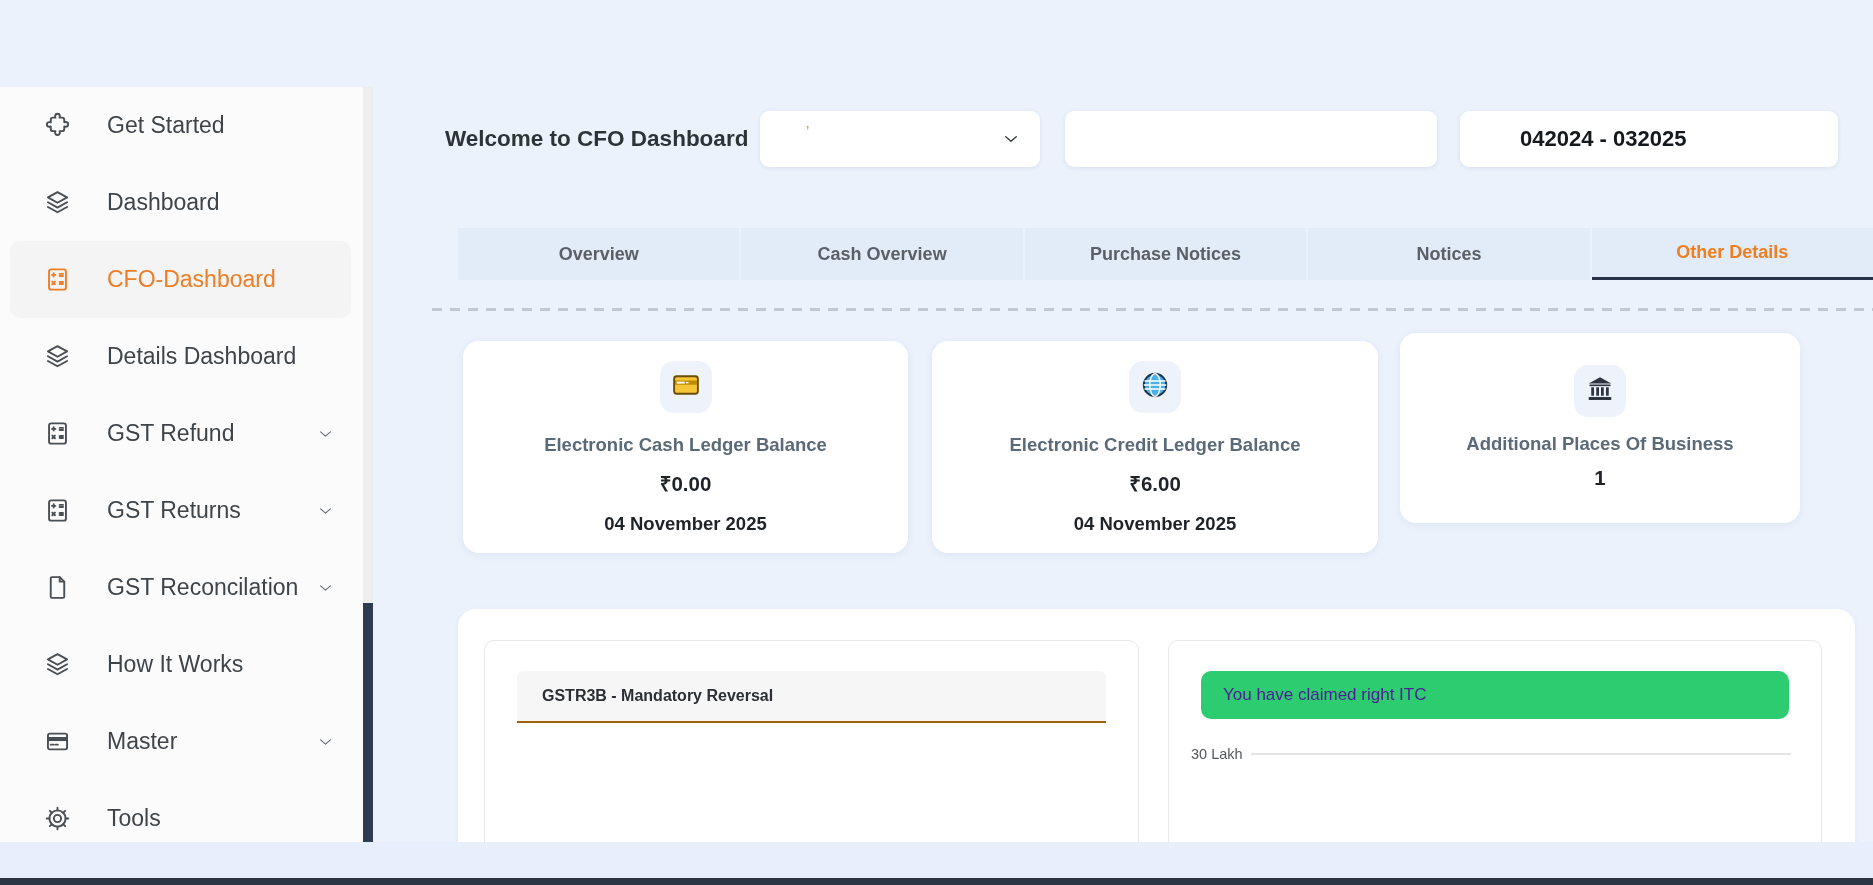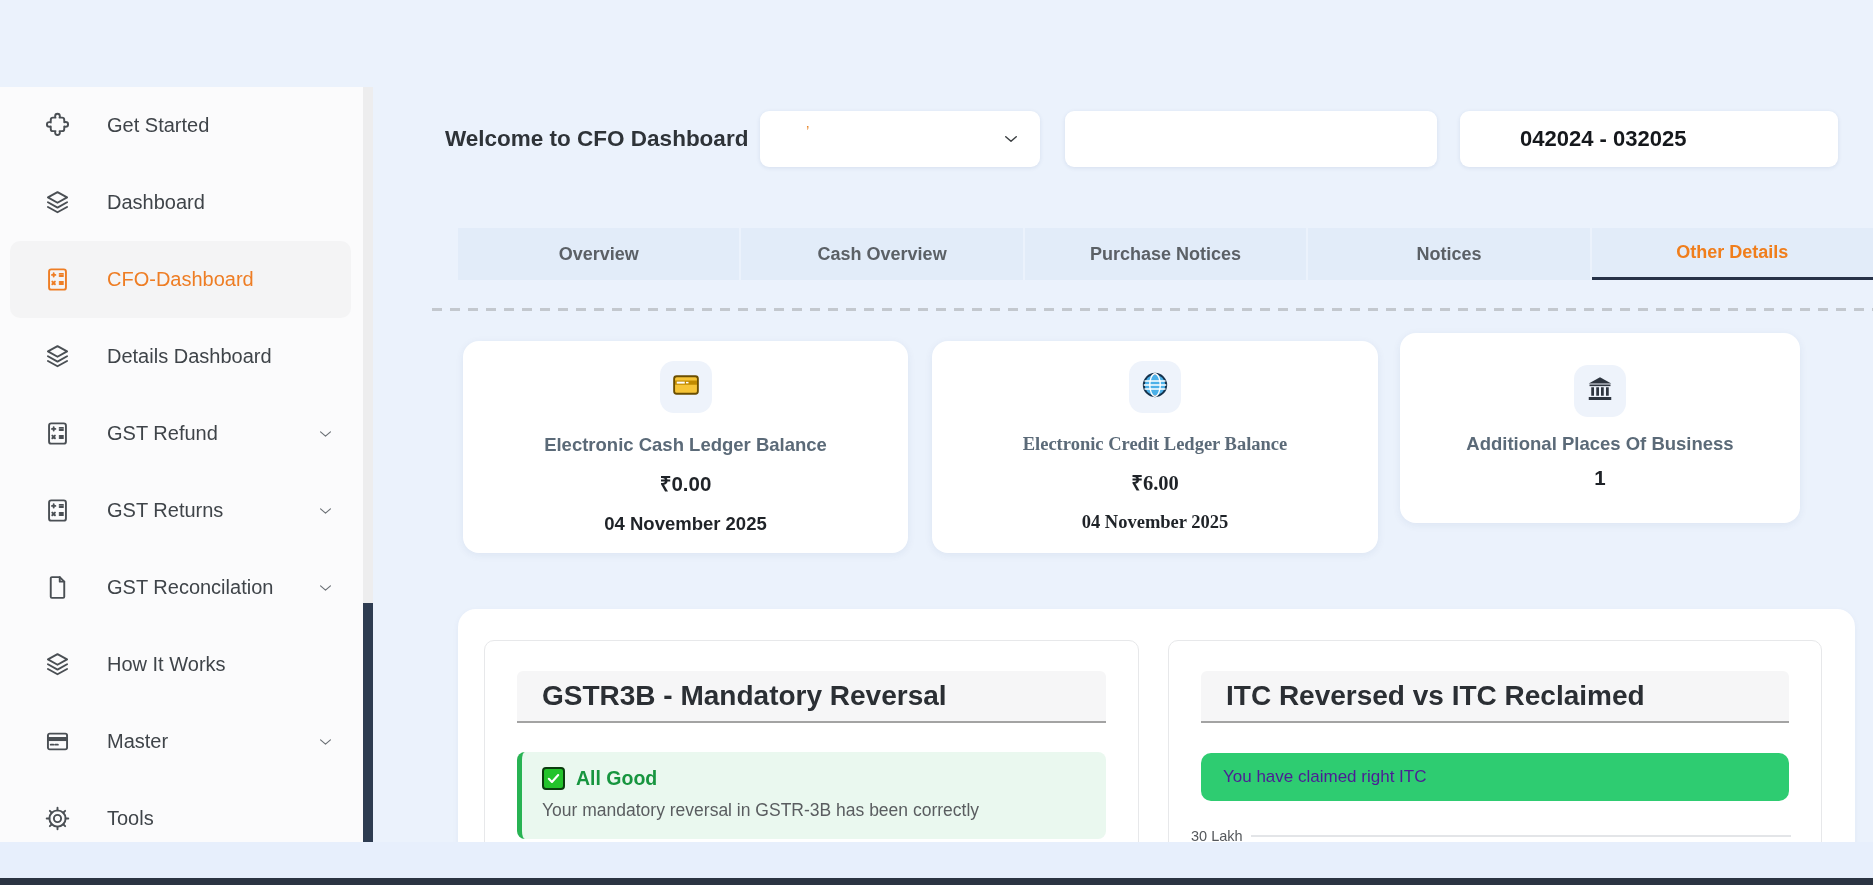--- a/index.html
+++ b/index.html
@@ -2,21 +2,21 @@
 <html><head>
 <meta charset="utf-8">
 <style>
   html,body{margin:0;padding:0;background:#dfe7f3;}
   .stage{position:relative;width:1873px;height:885px;background:#ebf2fc;overflow:hidden;
          font-family:"Liberation Sans",sans-serif;color:#2e3338;}
 
   
   .sidebar{position:absolute;left:0;top:87px;width:363px;height:755px;background:#fbfbfc;}
   .side-item{position:relative;height:77px;margin:0 12px 0 10px;display:flex;align-items:center;
-             padding-left:34px;color:#3f4449;font-size:20px;cursor:pointer;box-sizing:border-box;}
+             padding-left:34px;color:#3f4449;font-size:23px;cursor:pointer;box-sizing:border-box;}
   .side-item .ic{width:27px;height:27px;margin-right:36px;flex:0 0 auto;display:flex;}
   .side-item.active{background:#f4f4f5;border-radius:10px;color:#ee7d24;font-weight:500;}
   .side-item.active svg *{stroke:#ee7d24;}
   .chev{position:absolute;right:17px;top:50%;transform:translateY(-50%);display:flex;}
   .icon-svg{stroke:#4a4f54;fill:none;stroke-width:1.7;stroke-linecap:round;stroke-linejoin:round;}
   .sb-track{position:absolute;left:363px;top:87px;width:10px;height:755px;background:#ededee;}
   .sb-thumb{position:absolute;left:363px;top:603px;width:10px;height:239px;background:#2e3c51;}
 
   
   .title{position:absolute;left:445px;top:111px;height:56px;display:flex;align-items:center;
@@ -35,40 +35,40 @@
   .tab{flex:1;background:#e2ecf9;display:flex;align-items:center;justify-content:center;
        font-size:18px;font-weight:600;color:#5b6066;cursor:pointer;box-sizing:border-box;}
   .tab.active{color:#f07e1c;border-bottom:3px solid #273248;}
   .dash{position:absolute;left:432px;right:0;top:308px;height:3px;
         background:repeating-linear-gradient(90deg,#c3c8ce 0 10px,transparent 10px 18px);}
 
   
   .scard{position:absolute;background:#fff;border-radius:16px;box-shadow:0 2px 8px rgba(30,60,120,.07);
          display:flex;flex-direction:column;align-items:center;box-sizing:border-box;}
   #scard1{left:463px;top:341px;width:445px;height:212px;padding-top:20px;}
-  #scard2{left:932px;top:341px;width:446px;height:212px;padding-top:20px;font-family:Liberation Serif, serif;}
+  #scard2{left:932px;top:341px;width:446px;height:212px;padding-top:20px;}
   #scard3{left:1400px;top:333px;width:400px;height:190px;padding-top:32px;}
   .badge{width:52px;height:52px;border-radius:14px;background:#eef3fb;display:flex;
          align-items:center;justify-content:center;}
   .sc-title{margin-top:21px;font-size:18.5px;font-weight:600;color:#5b6a78;}
   .sc-value{margin-top:13px;font-size:20.5px;font-weight:bold;color:#1f2328;}
   .sc-date{margin-top:16px;font-size:18.5px;font-weight:bold;color:#1f2328;}
   #scard3 .sc-title{margin-top:16px;}
   #scard3 .sc-value{margin-top:11px;}
 
   
   .bigpanel{position:absolute;left:458px;top:609px;width:1397px;height:276px;background:#fff;
             border-radius:18px 18px 0 0;box-shadow:0 2px 6px rgba(30,60,120,.05);}
   .inner{position:absolute;top:31px;background:#fff;border:1px solid #e7e8ea;border-radius:10px;
          height:260px;box-sizing:border-box;overflow:hidden;}
   #inner1{left:26px;width:655px;}
   #inner2{left:710px;width:654px;}
-  .phead{margin:30px 32px 0;height:50px;background:#f6f6f7;border-bottom:2px solid #a3a3a3;
+  .phead{margin:30px 32px 0;height:50px;background:#f6f6f7;border-bottom:2px solid #a16207;
          border-radius:6px 6px 0 0;display:flex;align-items:center;padding-left:25px;
-         font-size:28px;font-weight:bold;color:#2b2f34;}
+         font-size:16px;font-weight:bold;color:#2b2f34;}
   .alert{margin:29px 32px 0;background:#eaf8ef;border-left:5px solid #28b353;border-radius:8px;
          padding:15px 20px 18px;}
   .alert-head{display:flex;align-items:center;gap:11px;font-size:19.5px;font-weight:bold;color:#17953f;}
   .chk{width:23px;height:23px;background:#23c32b;border:2px solid #0b3d0e;border-radius:4px;
        display:flex;align-items:center;justify-content:center;box-sizing:border-box;}
   .alert-text{margin-top:10px;font-size:17.5px;color:#5a5d60;}
   .banner{margin:30px 32px 15px;height:48px;background:#2ecc71;border-radius:10px;display:flex;
           align-items:center;padding-left:22px;color:#4c1d95;font-size:17px;}
   .axisrow{margin:27px 30px 0 22px;display:flex;align-items:center;font-size:14.5px;color:#55585c;}
   .axisrow .gline{flex:1;margin-left:8px;border-top:2px solid #e3e5e8;height:0;}
@@ -297,35 +297,23 @@
       </span>
     </div>
     <div class="sc-title">Additional Places Of Business</div>
     <div class="sc-value">1</div>
   </div>
 
   <div class="bigpanel">
 
     <div class="inner" id="inner1">
       <div class="phead">GSTR3B - Mandatory Reversal</div>
-      <div class="alert">
-        <div class="alert-head">
-          <span class="chk">
-            <svg viewBox="0 0 24 24" width="15" height="15" fill="none" stroke="#ffffff" stroke-width="3.4" stroke-linecap="round" stroke-linejoin="round">
-                <path d="M4.5 12.5l5 5L19.5 6.5"></path>
-              </svg>
-          </span>
-          <span>All Good</span>
-        </div>
-        <div class="alert-text">Your mandatory reversal in GSTR-3B has been correctly</div>
-      </div>
     </div>
 
     <div class="inner" id="inner2">
-      <div class="phead">ITC Reversed vs ITC Reclaimed</div>
       <div class="banner">
         <span>You have claimed right ITC</span>
       </div>
       <div class="axisrow">
         <span>30 Lakh</span>
         <div class="gline"></div>
       </div>
     </div>
 
   </div>

